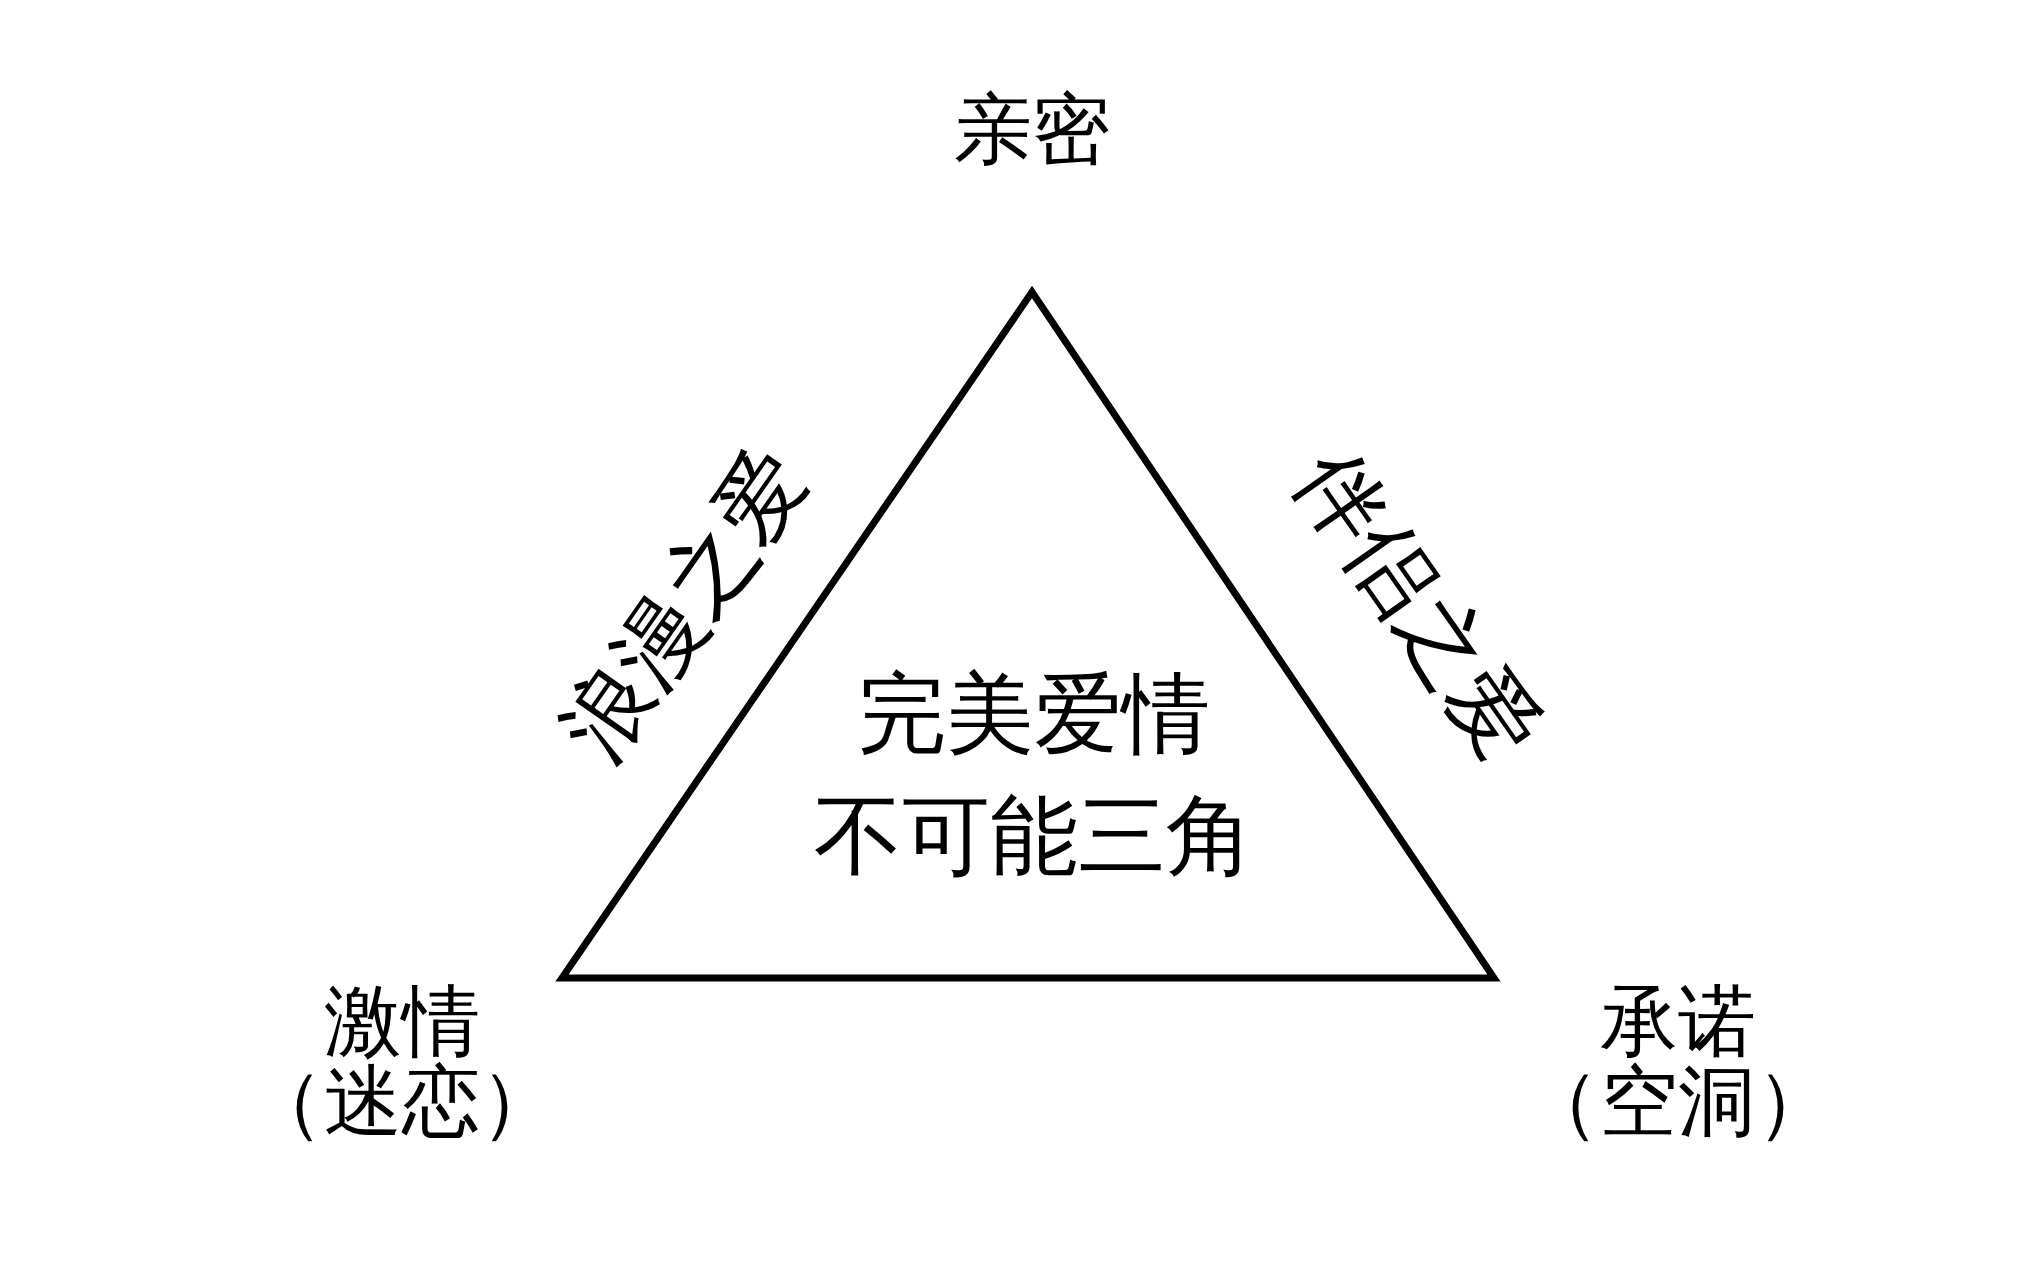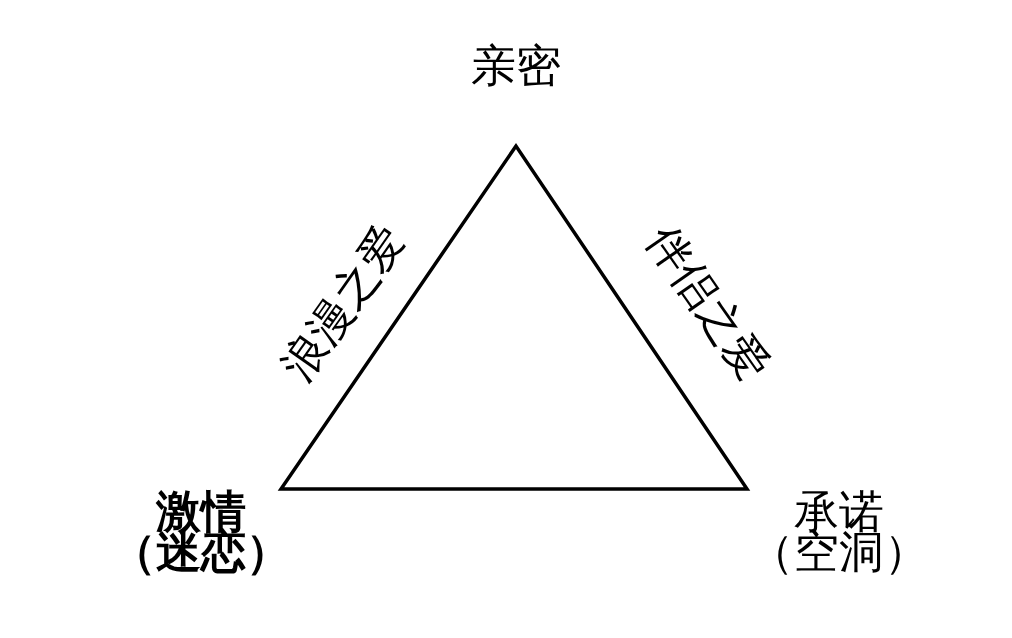--- a/index.html
+++ b/index.html
@@ -31,26 +31,26 @@
     stroke-linejoin: miter;
   }
   .label {
     position: absolute;
     text-align: center;
     white-space: nowrap;
     color: var(--ink);
   }
   
   .vertex-label {
-    font-size: 45px;
+    font-size: 39px;
     line-height: 41px;
     transform: translateX(-50%);
   }
   .vertex-top    { left: 516px; top: 45px;  }
-  .vertex-bleft  { left: 201px; top: 492px; line-height: 40px; font-weight: bold; }
+  .vertex-bleft  { left: 201px; top: 492px; line-height: 40px; }
   .vertex-bright { left: 839px; top: 492px; line-height: 40px; }
   
   .center-title {
     left: 517px;
     top: 327px;
     font-size: 44px;
     line-height: 61px;
     transform: translateX(-50%);
   }
   
@@ -90,19 +90,23 @@
   <div class="label vertex-label vertex-bleft">
     <div>激情</div>
     <div>（迷恋）</div>
   </div>
 
   <div class="label vertex-label vertex-bright">
     <div>承诺</div>
     <div>（空洞）</div>
   </div>
 
+  <div class="label center-title">
+    <div>完美爱情</div>
+    <div>不可能三角</div>
+  </div>
 
   <div class="label edge-label edge-left">浪漫之爱</div>
 
   <div class="label edge-label edge-right">伴侣之爱</div>
 
 
 </div>
 
 </body></html>

